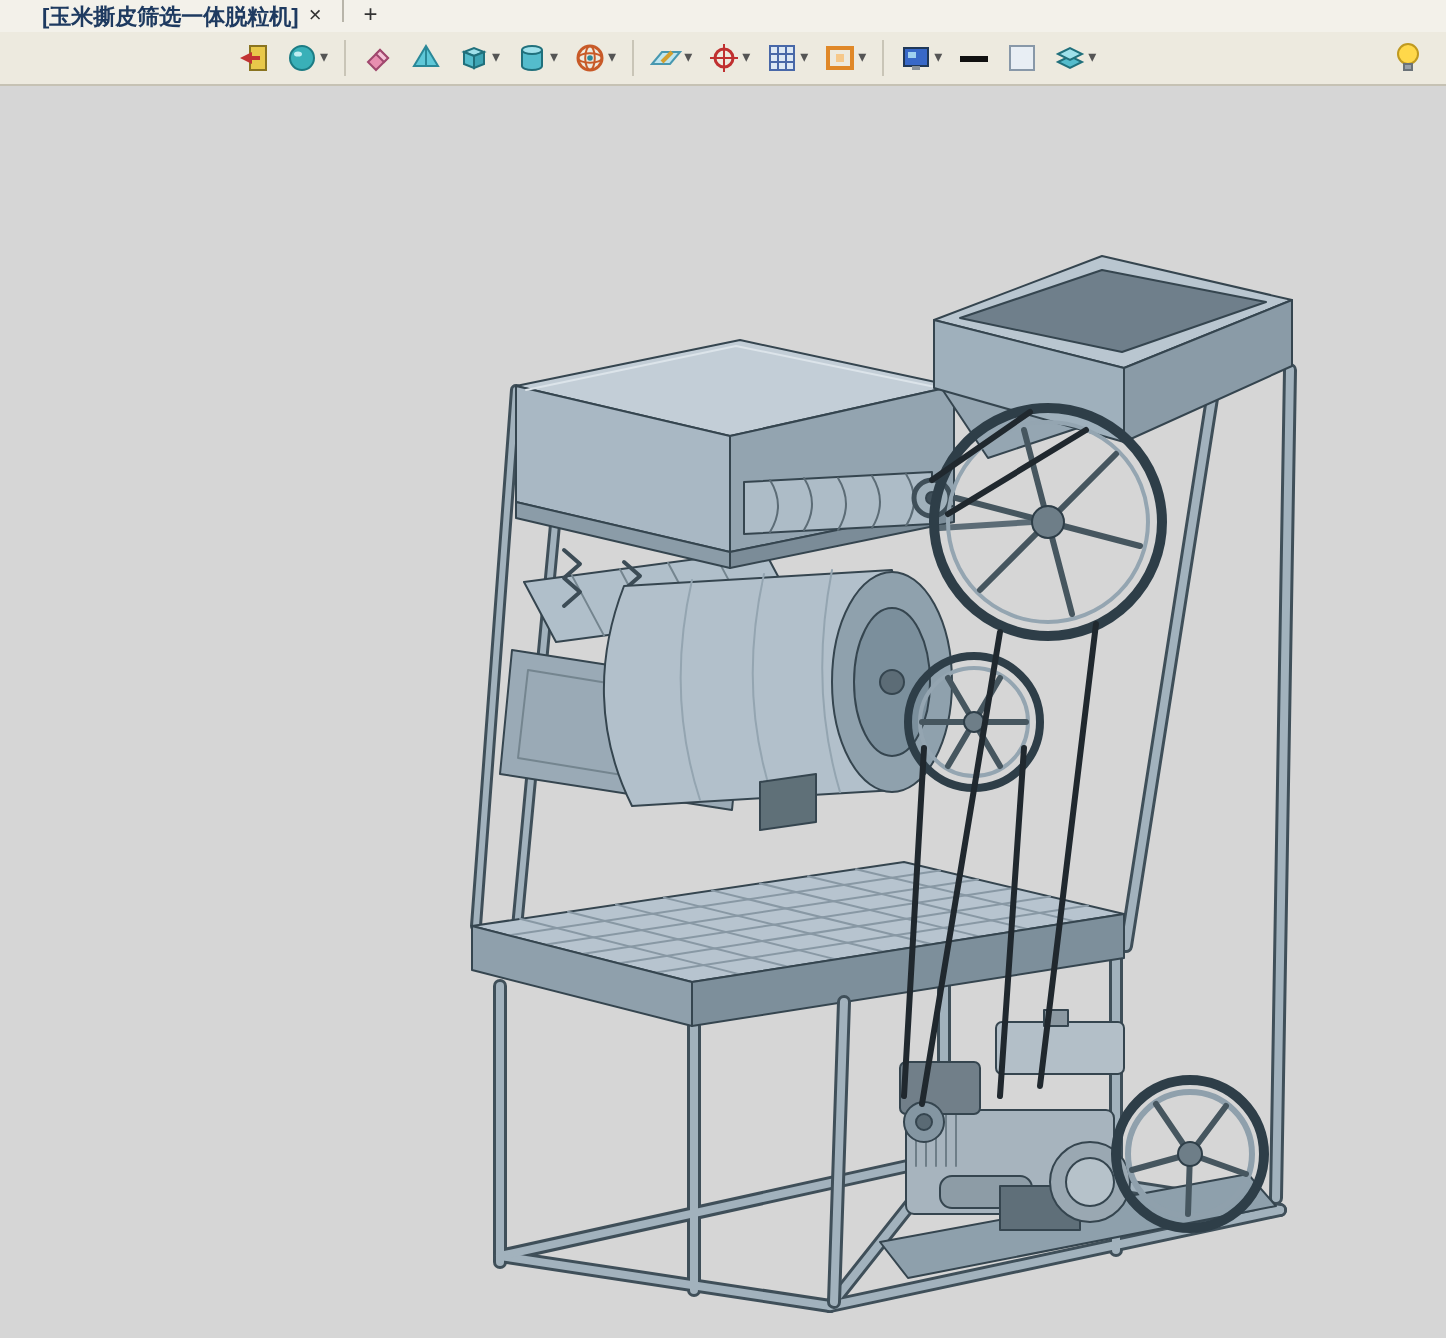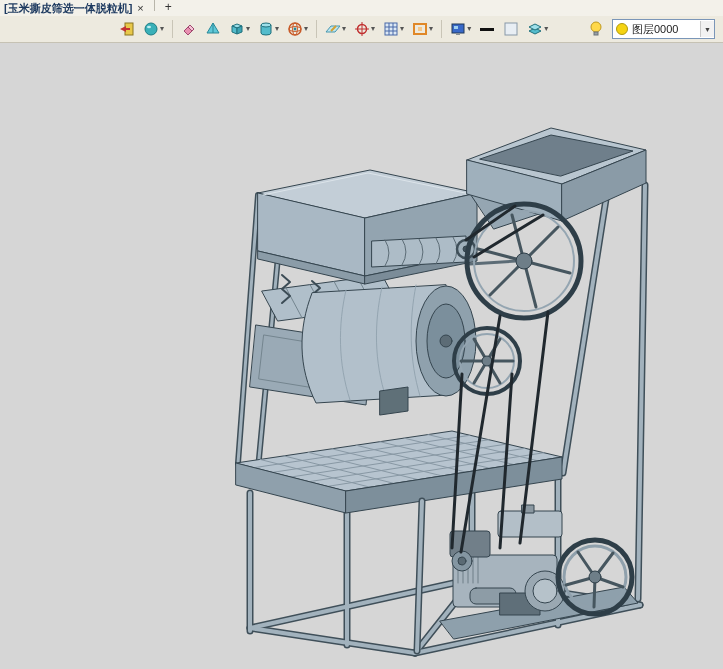--- a/index.html
+++ b/index.html
@@ -4,21 +4,21 @@
 <style>
   html,body{margin:0;padding:0;}
   body{
     width:723px;height:669px;overflow:hidden;
     font-family:"Liberation Sans",sans-serif;
     background:#d6d6d6;
   }
   
   .tabbar{
     height:16px;background:#f3f1ea;display:flex;align-items:flex-start;
-    font-size:11px;color:#1e3a60;padding-left:0;
+    font-size:11px;color:#1e3a60;padding-left:17px;
   }
   .tab{display:flex;align-items:center;gap:5px;padding:0 4px;height:16px;}
   .tab .title{white-space:nowrap;font-weight:bold;}
   .tab .close{color:#333;font-size:11px;line-height:10px;}
   .tab-divider{width:1px;height:11px;background:#b8b5aa;margin:0 6px;}
   .newtab{font-size:12px;color:#333;padding:0 4px;}
   
   .toolbar{
     height:26px;background:#edeadf;border-bottom:1px solid #c6c2b4;
     display:flex;align-items:center;padding-left:116px;gap:2px;
@@ -178,25 +178,20 @@
     <span class="dd">▾</span>
   </span>
 
   <div class="right-group">
     <span class="tool">
       <svg width="16" height="16">
           <circle cx="8" cy="6" r="5" fill="#ffd84a" stroke="#c09a20"></circle>
           <rect x="6" y="11" width="4" height="3" fill="#98a0a8" stroke="#6a7278"></rect>
         </svg>
     </span>
-    <div class="combo">
-      <span class="swatch"></span>
-      <span class="value">图层0000</span>
-      <span class="arrow">▼</span>
-    </div>
   </div>
 </div>
 
 <div class="viewport">
 <svg viewBox="0 0 723 627" width="723" height="627">
   <g stroke-linejoin="round" stroke-linecap="round">
 
     <g>
       <g stroke="#3f4f59" stroke-width="7" fill="none">
         <path d="M612,118 L563,430"></path>

